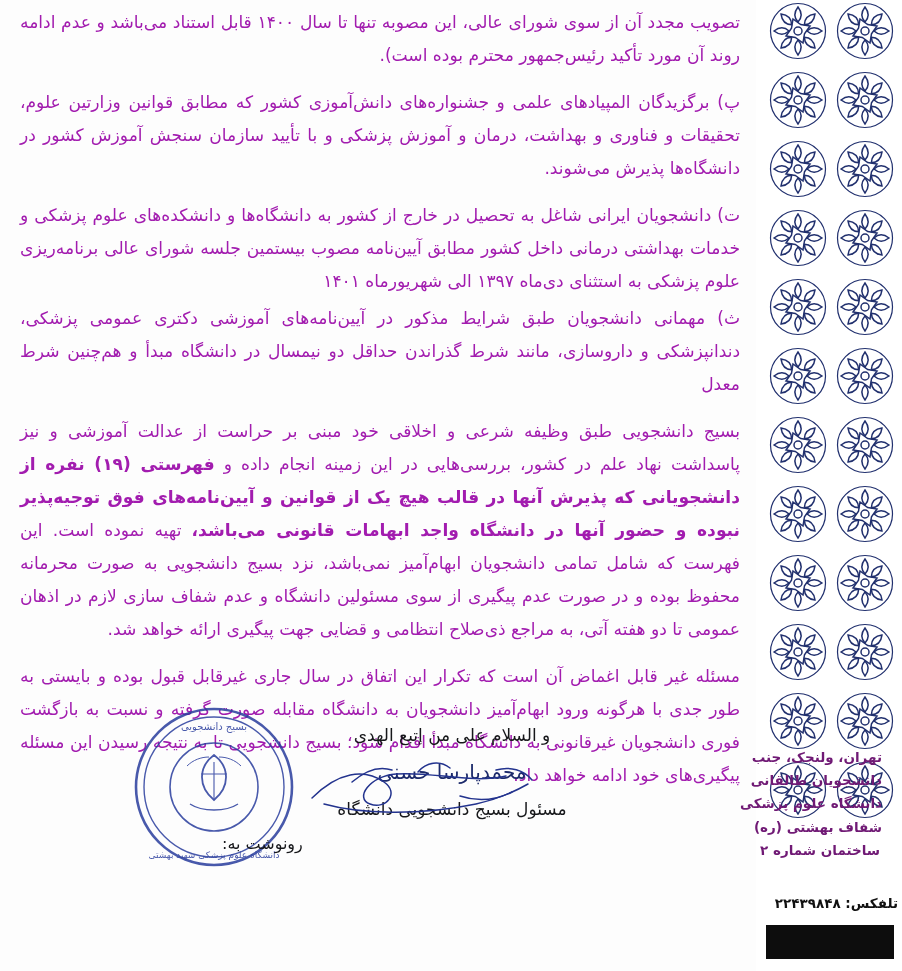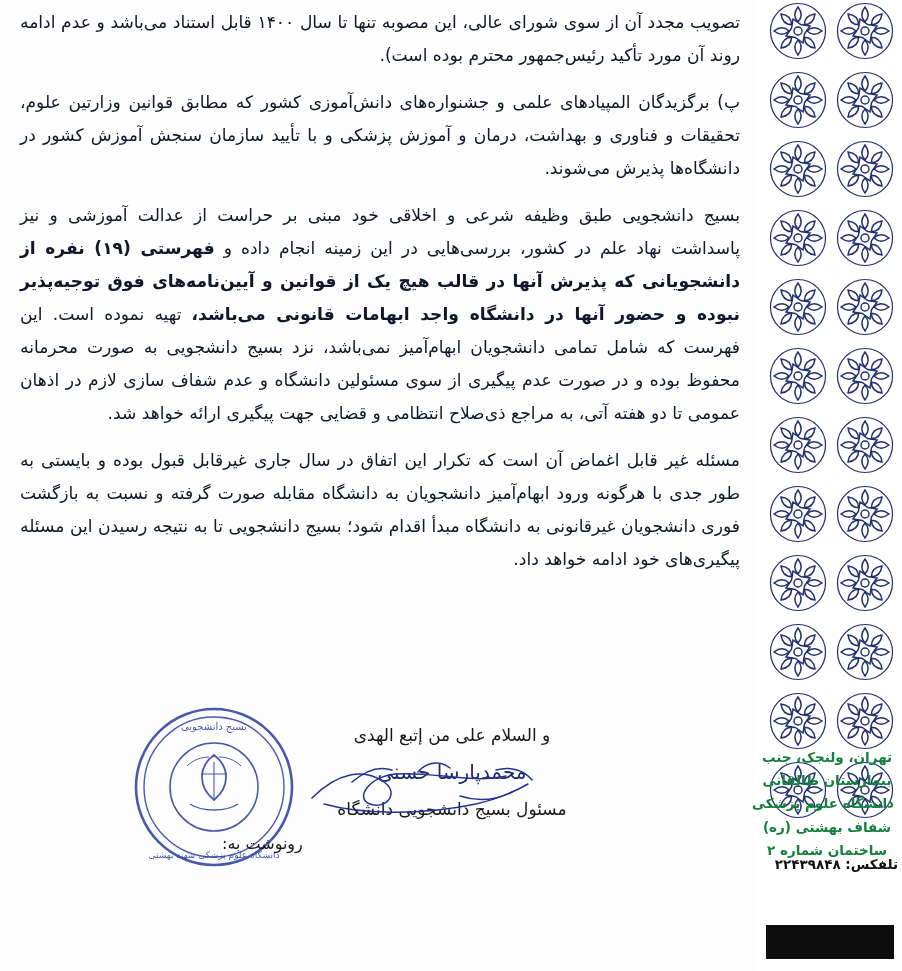--- a/index.html
+++ b/index.html
@@ -47,35 +47,35 @@
     position: relative;
   }
   .medallion svg { display: block; width: 62px; height: 62px; }
 
   
   #band-address {
     position: absolute;
     right: 0;
     top: 742px;
     width: 146px;
-    padding: 4px 8px 0 4px;
+    padding: 4px 20px 0 4px;
     box-sizing: border-box;
-    text-align: center;
+    text-align: left;
     direction: rtl;
     font-weight: bold;
     font-size: 13.5px;
     line-height: 1.72;
-    color: #15803d;
+    color: #701a75;
     letter-spacing: -0.2px;
   }
   #band-address .addr-line { white-space: nowrap; }
   #band-phone {
     position: absolute;
     right: 4px;
-    top: 856px;
+    top: 895px;
     width: 140px;
     text-align: right;
     direction: rtl;
     font-weight: bold;
     font-size: 13.5px;
     color: #111;
     white-space: nowrap;
   }
   #band-barcode {
     position: absolute;
@@ -92,21 +92,21 @@
     top: 0;
     right: 152px;
     left: 0;
     width: 744px;
     padding: 6px 10px 0 14px;
     box-sizing: border-box;
     direction: rtl;
     text-align: justify;
     font-size: 17.1px;
     line-height: 1.93;
-    color: #0f172a;
+    color: #a21caf;
   }
   .para {
     margin: 0 0 4px 0;
     text-align: justify;
     text-justify: inter-word;
   }
   .para.first { text-indent: 0; }
   .para.gap-top { margin-top: 14px; }
   .bold-run { font-weight: bold; }
 
@@ -599,31 +599,33 @@
                 <circle cx="31" cy="31" r="27.5" stroke-width="1.2"></circle>
               </g>
             </svg>
           </div>
         </div>
       </div>
   </div>
 
   <div id="band-address">
     <div class="addr-line">تهران، ولنجک، جنب</div>
-    <div class="addr-line">بیمارستان طالقانی</div>
+    <div class="addr-line">دانشجویان طالقانی</div>
     <div class="addr-line">دانشگاه علوم پزشکی</div>
     <div class="addr-line">شفاف بهشتی (ره)</div>
     <div class="addr-line">ساختمان شماره ۲</div>
   </div>
   <div id="band-phone">تلفکس: ۲۲۴۳۹۸۴۸</div>
   <div id="band-barcode"></div>
 
   <div id="doc-body">
     <p class="para first">تصویب مجدد آن از سوی شورای عالی، این مصوبه تنها تا سال ۱۴۰۰ قابل استناد می‌باشد و عدم ادامه روند آن مورد تأکید رئیس‌جمهور محترم بوده است).</p>
     <p class="para gap-top">پ) برگزیدگان المپیادهای علمی و جشنواره‌های دانش‌آموزی کشور که مطابق قوانین وزارتین علوم، تحقیقات و فناوری و بهداشت، درمان و آموزش پزشکی و با تأیید سازمان سنجش آموزش کشور در دانشگاه‌ها پذیرش می‌شوند.</p>
+    <p class="para gap-top">ت) دانشجویان ایرانی شاغل به تحصیل در خارج از کشور به دانشگاه‌ها و دانشکده‌های علوم پزشکی و خدمات بهداشتی درمانی داخل کشور مطابق آیین‌نامه مصوب بیستمین جلسه شورای عالی برنامه‌ریزی علوم پزشکی به استثنای دی‌ماه ۱۳۹۷ الی شهریورماه ۱۴۰۱</p>
+    <p class="para">ث) مهمانی دانشجویان طبق شرایط مذکور در آیین‌نامه‌های آموزشی دکتری عمومی پزشکی، دندانپزشکی و داروسازی، مانند شرط گذراندن حداقل دو نیمسال در دانشگاه مبدأ و هم‌چنین شرط معدل</p>
 
     <p class="para gap-top">
       <span>بسیج دانشجویی طبق وظیفه شرعی و اخلاقی خود مبنی بر حراست از عدالت آموزشی و نیز پاسداشت نهاد علم در کشور، بررسی‌هایی در این زمینه انجام داده و </span><span class="bold-run">فهرستی (۱۹) نفره از دانشجویانی که پذیرش آنها در قالب هیچ یک از قوانین و آیین‌نامه‌های فوق توجیه‌پذیر نبوده و حضور آنها در دانشگاه واجد ابهامات قانونی می‌باشد،</span><span> تهیه نموده است. این فهرست که شامل تمامی دانشجویان ابهام‌آمیز نمی‌باشد، نزد بسیج دانشجویی به صورت محرمانه محفوظ بوده و در صورت عدم پیگیری از سوی مسئولین دانشگاه و عدم شفاف سازی لازم در اذهان عمومی تا دو هفته آتی، به مراجع ذی‌صلاح انتظامی و قضایی جهت پیگیری ارائه خواهد شد.</span>
     </p>
 
     <p class="para gap-top">مسئله غیر قابل اغماض آن است که تکرار این اتفاق در سال جاری غیرقابل قبول بوده و بایستی به طور جدی با هرگونه ورود ابهام‌آمیز دانشجویان به دانشگاه مقابله صورت گرفته و نسبت به بازگشت فوری دانشجویان غیرقانونی به دانشگاه مبدأ اقدام شود؛ بسیج دانشجویی تا به نتیجه رسیدن این مسئله پیگیری‌های خود ادامه خواهد داد.</p>
   </div>
 
   <div id="sign-area">
     <div class="sign-line">و السلام علی من إتبع الهدی</div>

